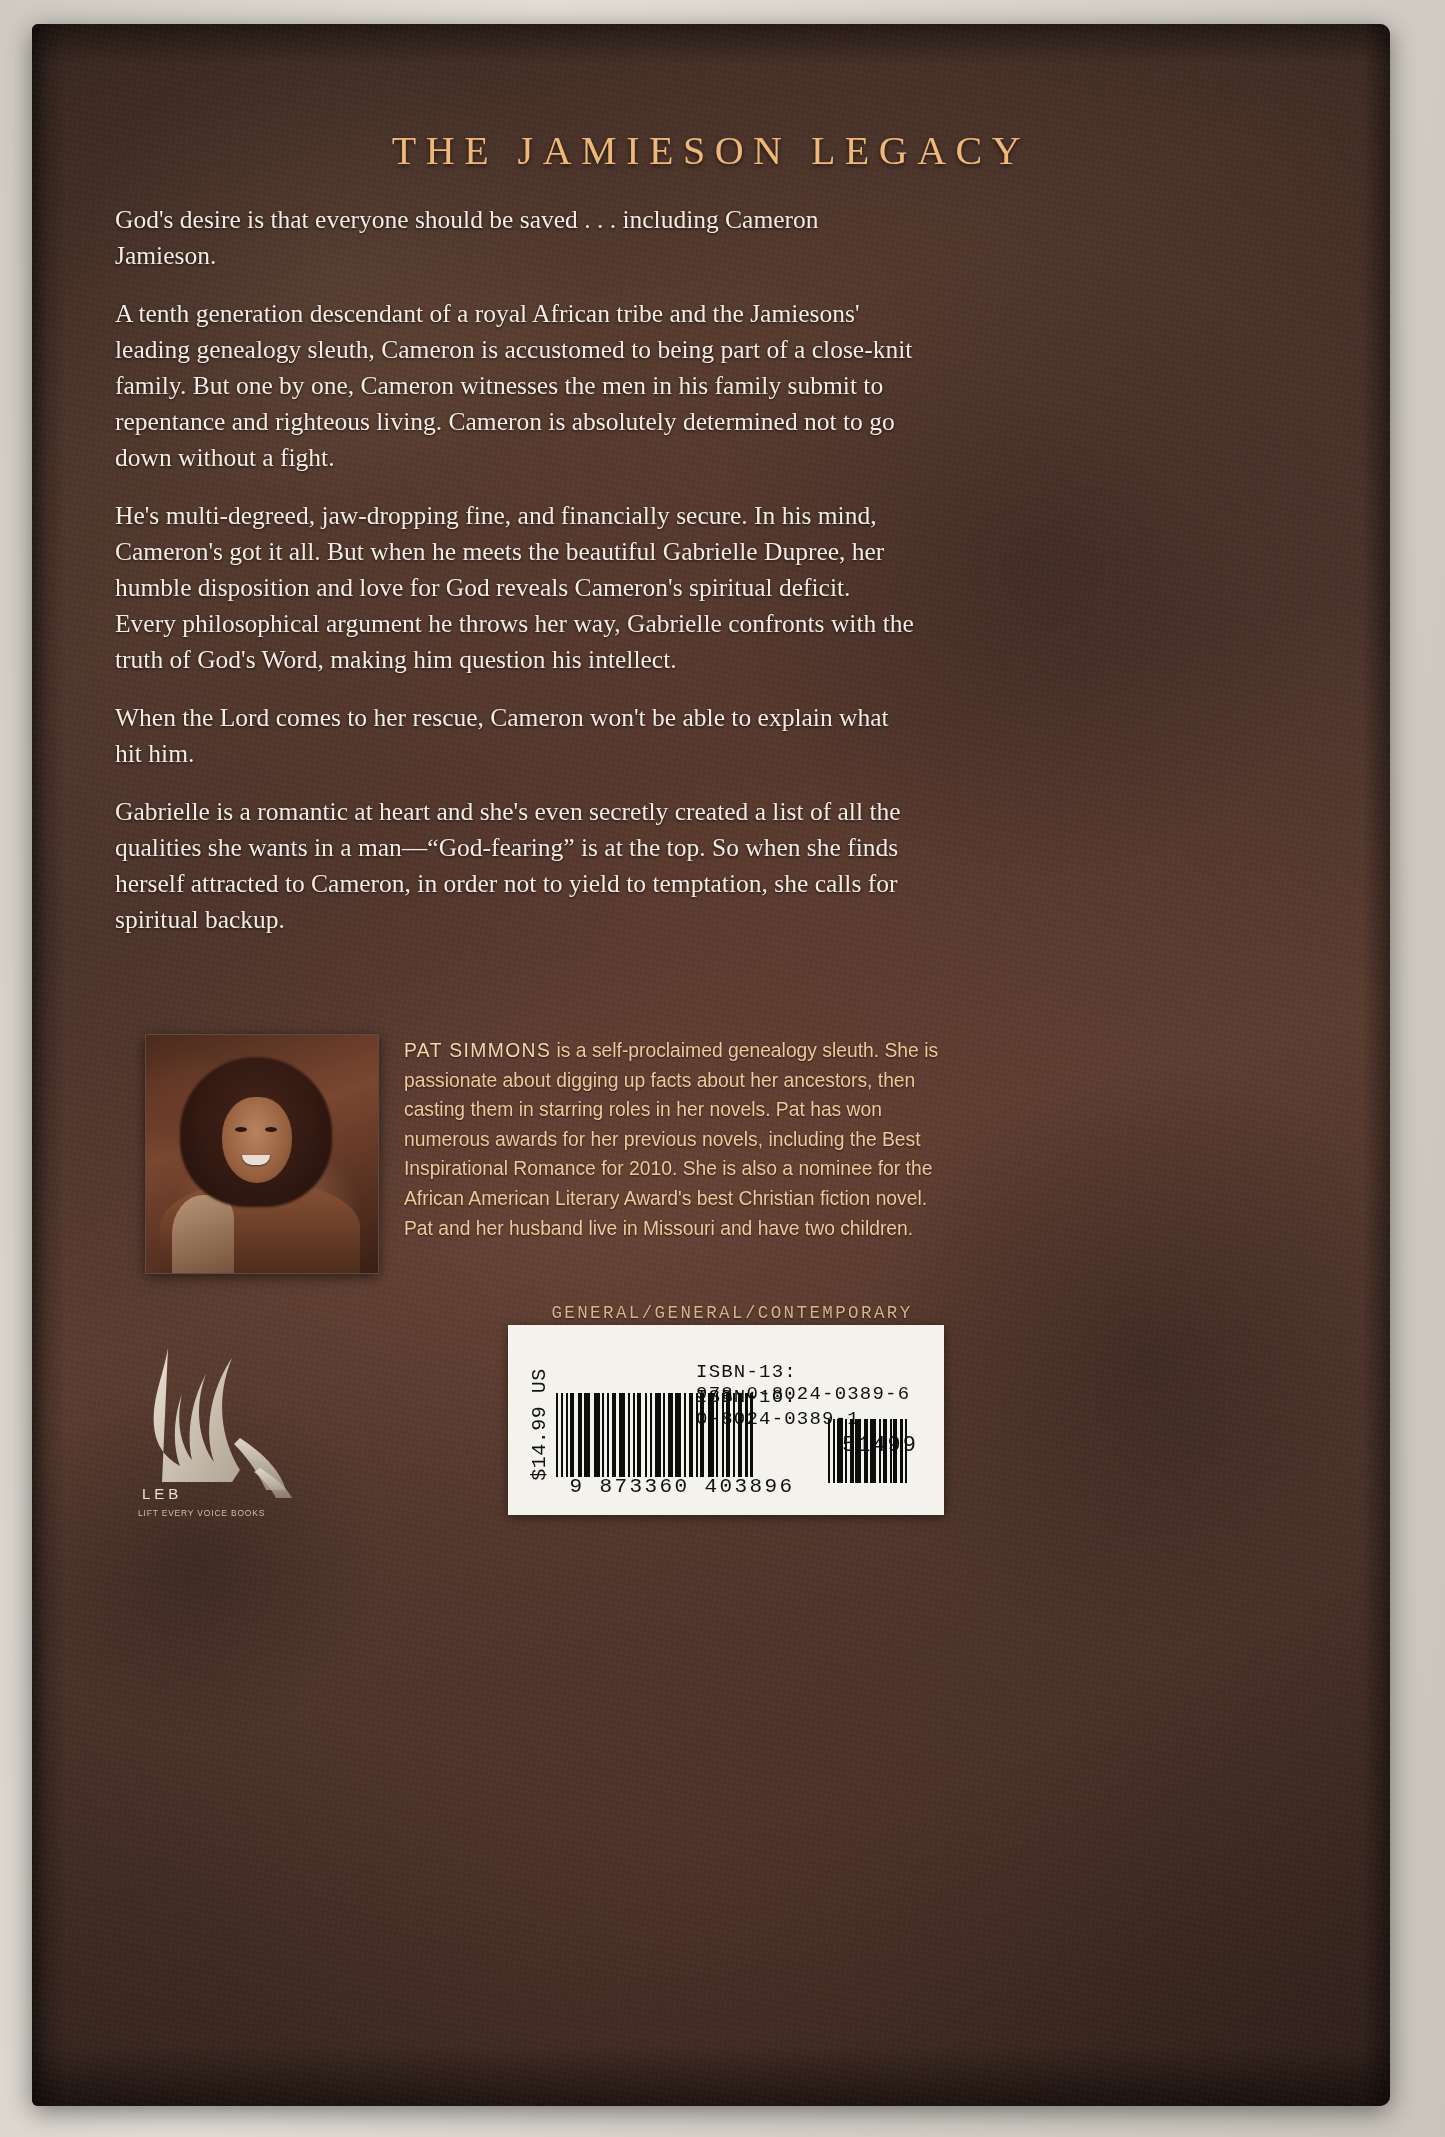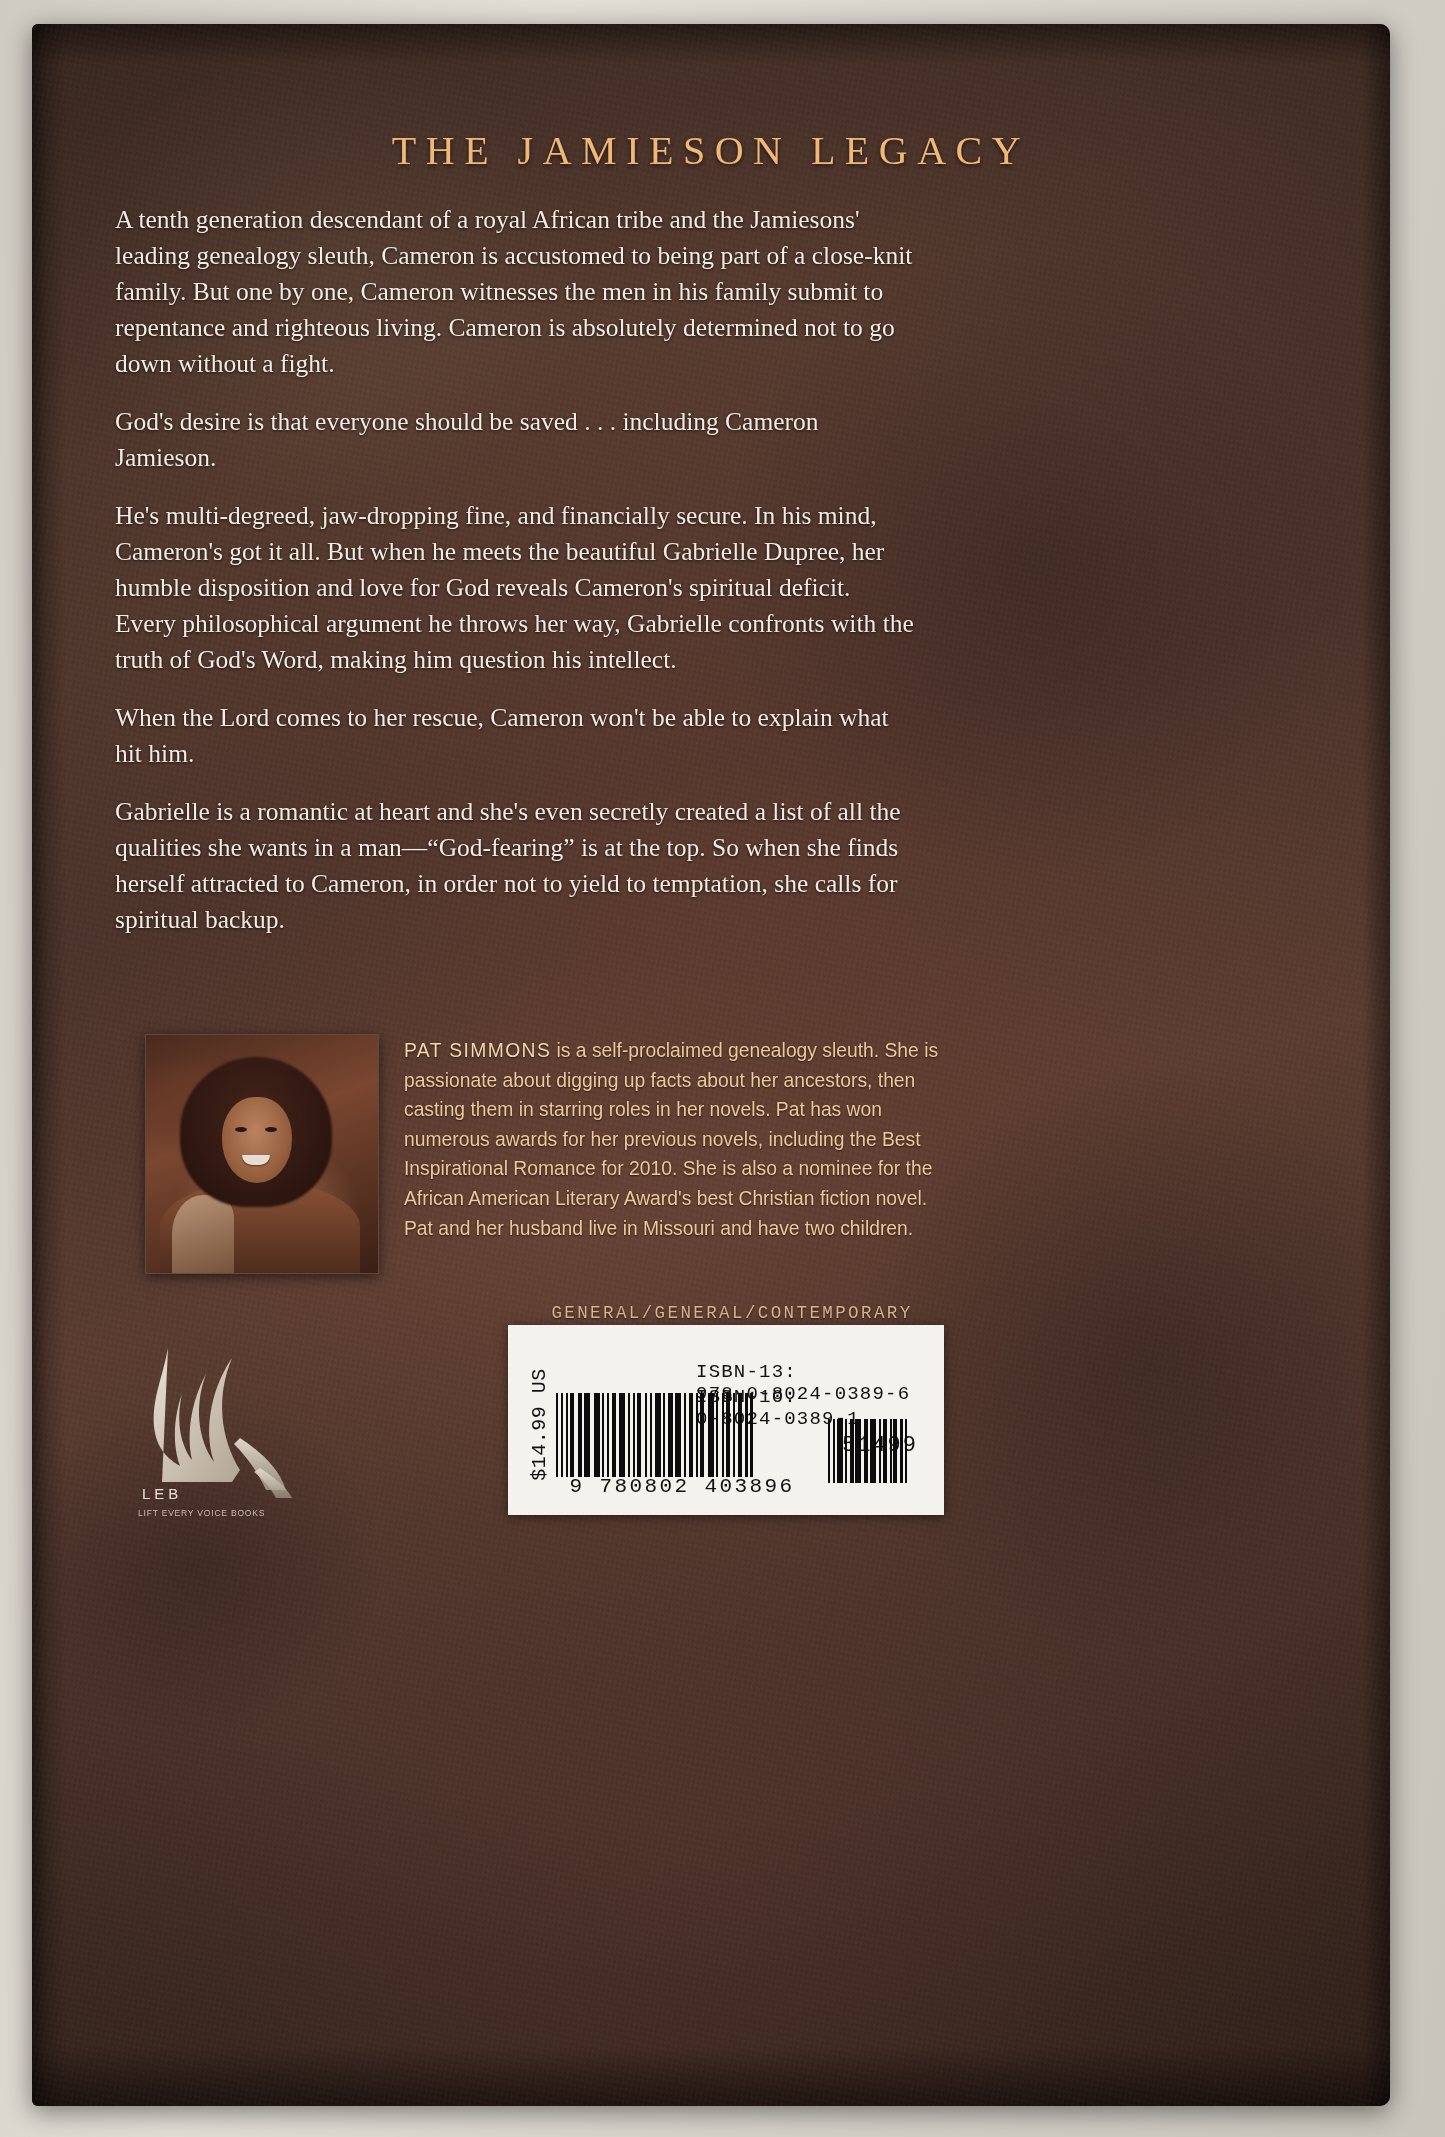--- a/index.html
+++ b/index.html
@@ -371,22 +371,22 @@
     <div class="left-edge"></div>
     <div class="right-edge"></div>
     <div class="top-edge"></div>
     <div class="bottom-edge"></div>
 
     <div class="content">
 
       <div class="series-title">THE JAMIESON LEGACY</div>
 
       <div class="blurb">
+        <p>God's desire is that everyone should be saved . . . including Cameron Jamieson.</p>
         <p>A tenth generation descendant of a royal African tribe and the Jamiesons' leading genealogy sleuth, Cameron is accustomed to being part of a close-knit family. But one by one, Cameron witnesses the men in his family submit to repentance and righteous living. Cameron is absolutely determined not to go down without a fight.</p>
-        <p>God's desire is that everyone should be saved . . . including Cameron Jamieson.</p>
         <p>He's multi-degreed, jaw-dropping fine, and financially secure. In his mind, Cameron's got it all. But when he meets the beautiful Gabrielle Dupree, her humble disposition and love for God reveals Cameron's spiritual deficit. Every philosophical argument he throws her way, Gabrielle confronts with the truth of God's Word, making him question his intellect.</p>
         <p>When the Lord comes to her rescue, Cameron won't be able to explain what hit him.</p>
         <p>Gabrielle is a romantic at heart and she's even secretly created a list of all the qualities she wants in a man—“God-fearing” is at the top. So when she finds herself attracted to Cameron, in order not to yield to temptation, she calls for spiritual backup.</p>
       </div>
 
       <div class="author-photo">
         <div class="ap-bg"></div>
         <div class="ap-body"></div>
         <div class="ap-shawl"></div>
         <div class="ap-hair"></div>
@@ -462,21 +462,21 @@
               <div class="bar" style="left: 144.282px; width: 4.2px;"></div>
               <div class="bar" style="left: 151.818px; width: 6.3px;"></div>
               <div class="bar" style="left: 160.218px; width: 2.1px;"></div>
               <div class="bar" style="left: 165.653px; width: 2.1px;"></div>
               <div class="bar" style="left: 169.853px; width: 4.2px;"></div>
               <div class="bar" style="left: 177.388px; width: 2.1px;"></div>
               <div class="bar" style="left: 181.588px; width: 4.2px;"></div>
               <div class="bar" style="left: 189.124px; width: 2.47059px;"></div>
               <div class="bar" style="left: 194.065px; width: 2.47059px;"></div>
             </div>
-          <div class="ean-num">9 780802 403896</div>
+          <div class="ean-num">9 873360 403896</div>
         </div>
 
         <div class="addon">
           <div class="addon-num">51499</div>
           <div class="addon-bars" id="addon-bars">
               <div class="bar" style="left: 0px; width: 2.26087px;"></div>
               <div class="bar" style="left: 4.52174px; width: 2.26087px;"></div>
               <div class="bar" style="left: 9.04348px; width: 5.76522px;"></div>
               <div class="bar" style="left: 16.7304px; width: 1.92174px;"></div>
               <div class="bar" style="left: 21.7043px; width: 3.84348px;"></div>

